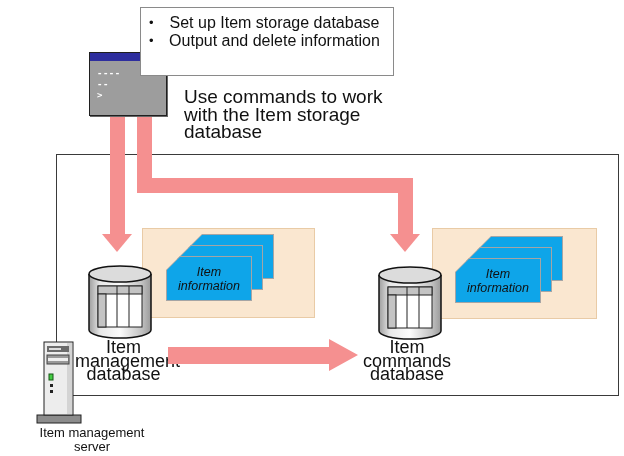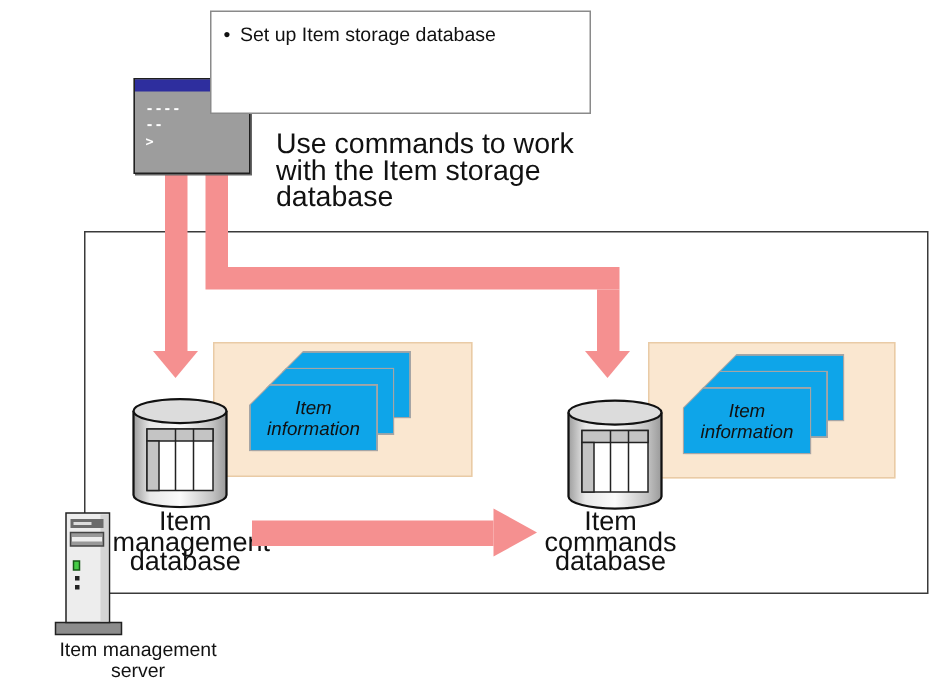--- a/index.html
+++ b/index.html
@@ -7,21 +7,21 @@
   .stage{position:relative;width:624px;height:456px;background:#fff;overflow:hidden;}
 
   
   .big-box{position:absolute;left:56px;top:154px;width:561px;height:240px;
     border:1px solid #3a3a3a;background:#fff;z-index:1;}
 
   
   .callout{position:absolute;left:140px;top:7px;width:254px;height:69px;
     border:1px solid #8a8a8a;background:#fff;z-index:7;padding:6px 4px 0 6px;box-sizing:border-box;}
   .callout ul{list-style:none;margin:0;padding:0;}
-  .callout li{font-size:13px;line-height:18px;white-space:nowrap;padding-left:13px;position:relative;}
+  .callout li{font-size:16px;line-height:18px;white-space:nowrap;padding-left:13px;position:relative;text-align:center;}
   .callout li::before{content:"\2022";position:absolute;left:2px;top:0;font-size:13px;}
 
   
   .terminal{position:absolute;left:89px;top:52px;width:78px;height:64px;
     background:#9d9d9d;border:1px solid #1f1f1f;box-sizing:border-box;z-index:6;
     box-shadow:1px 1px 0 #666;}
   .terminal .titlebar{height:8px;background:#2e2e9e;}
   .terminal .tlines{padding:7px 0 0 7px;font-family:"DejaVu Sans Mono","Liberation Mono",monospace;
     font-size:9px;line-height:11px;color:#fff;font-weight:bold;letter-spacing:0.5px;}
 
@@ -58,20 +58,21 @@
 </head>
 <body>
 
 <div class="stage">
 
   <div class="big-box"></div>
 
   <div class="callout">
     <ul>
       <li>Set up Item storage database</li>
+      <li>Output and delete information</li>
     </ul>
   </div>
 
   <div class="terminal">
     <div class="titlebar"></div>
     <div class="tlines">
       <div>----</div>
       <div>--</div>
       <div>&gt;</div>
     </div>

